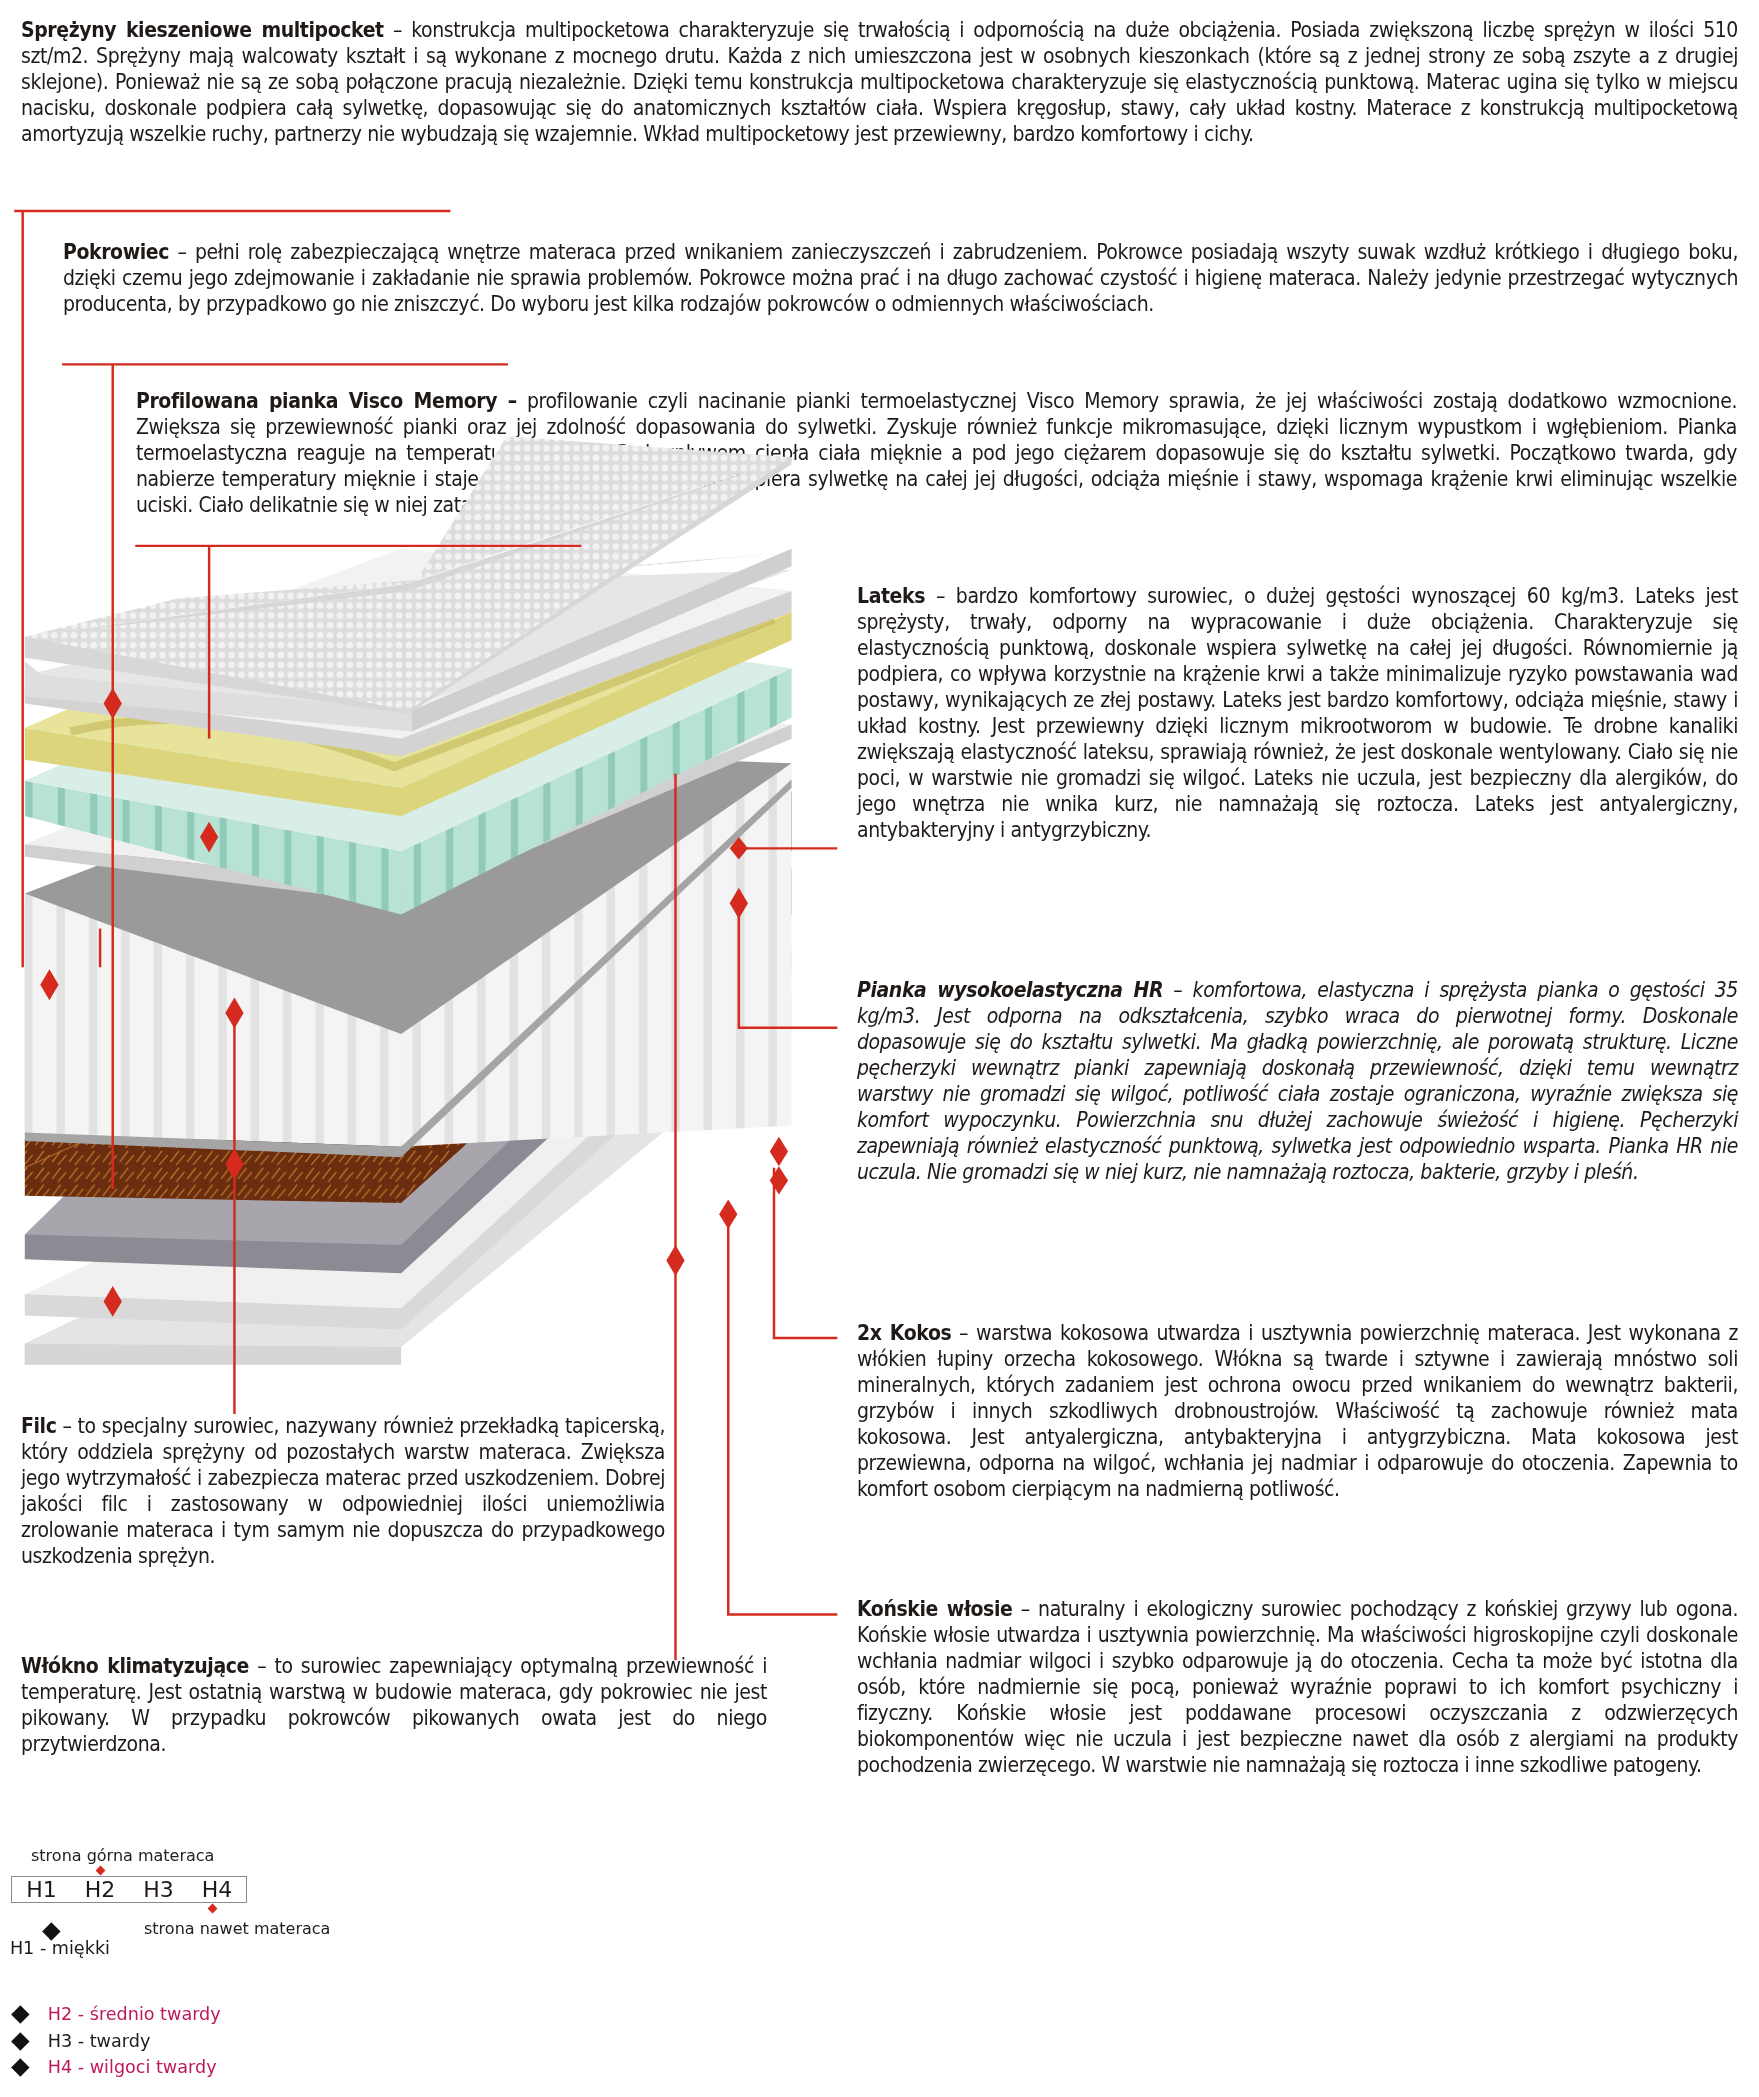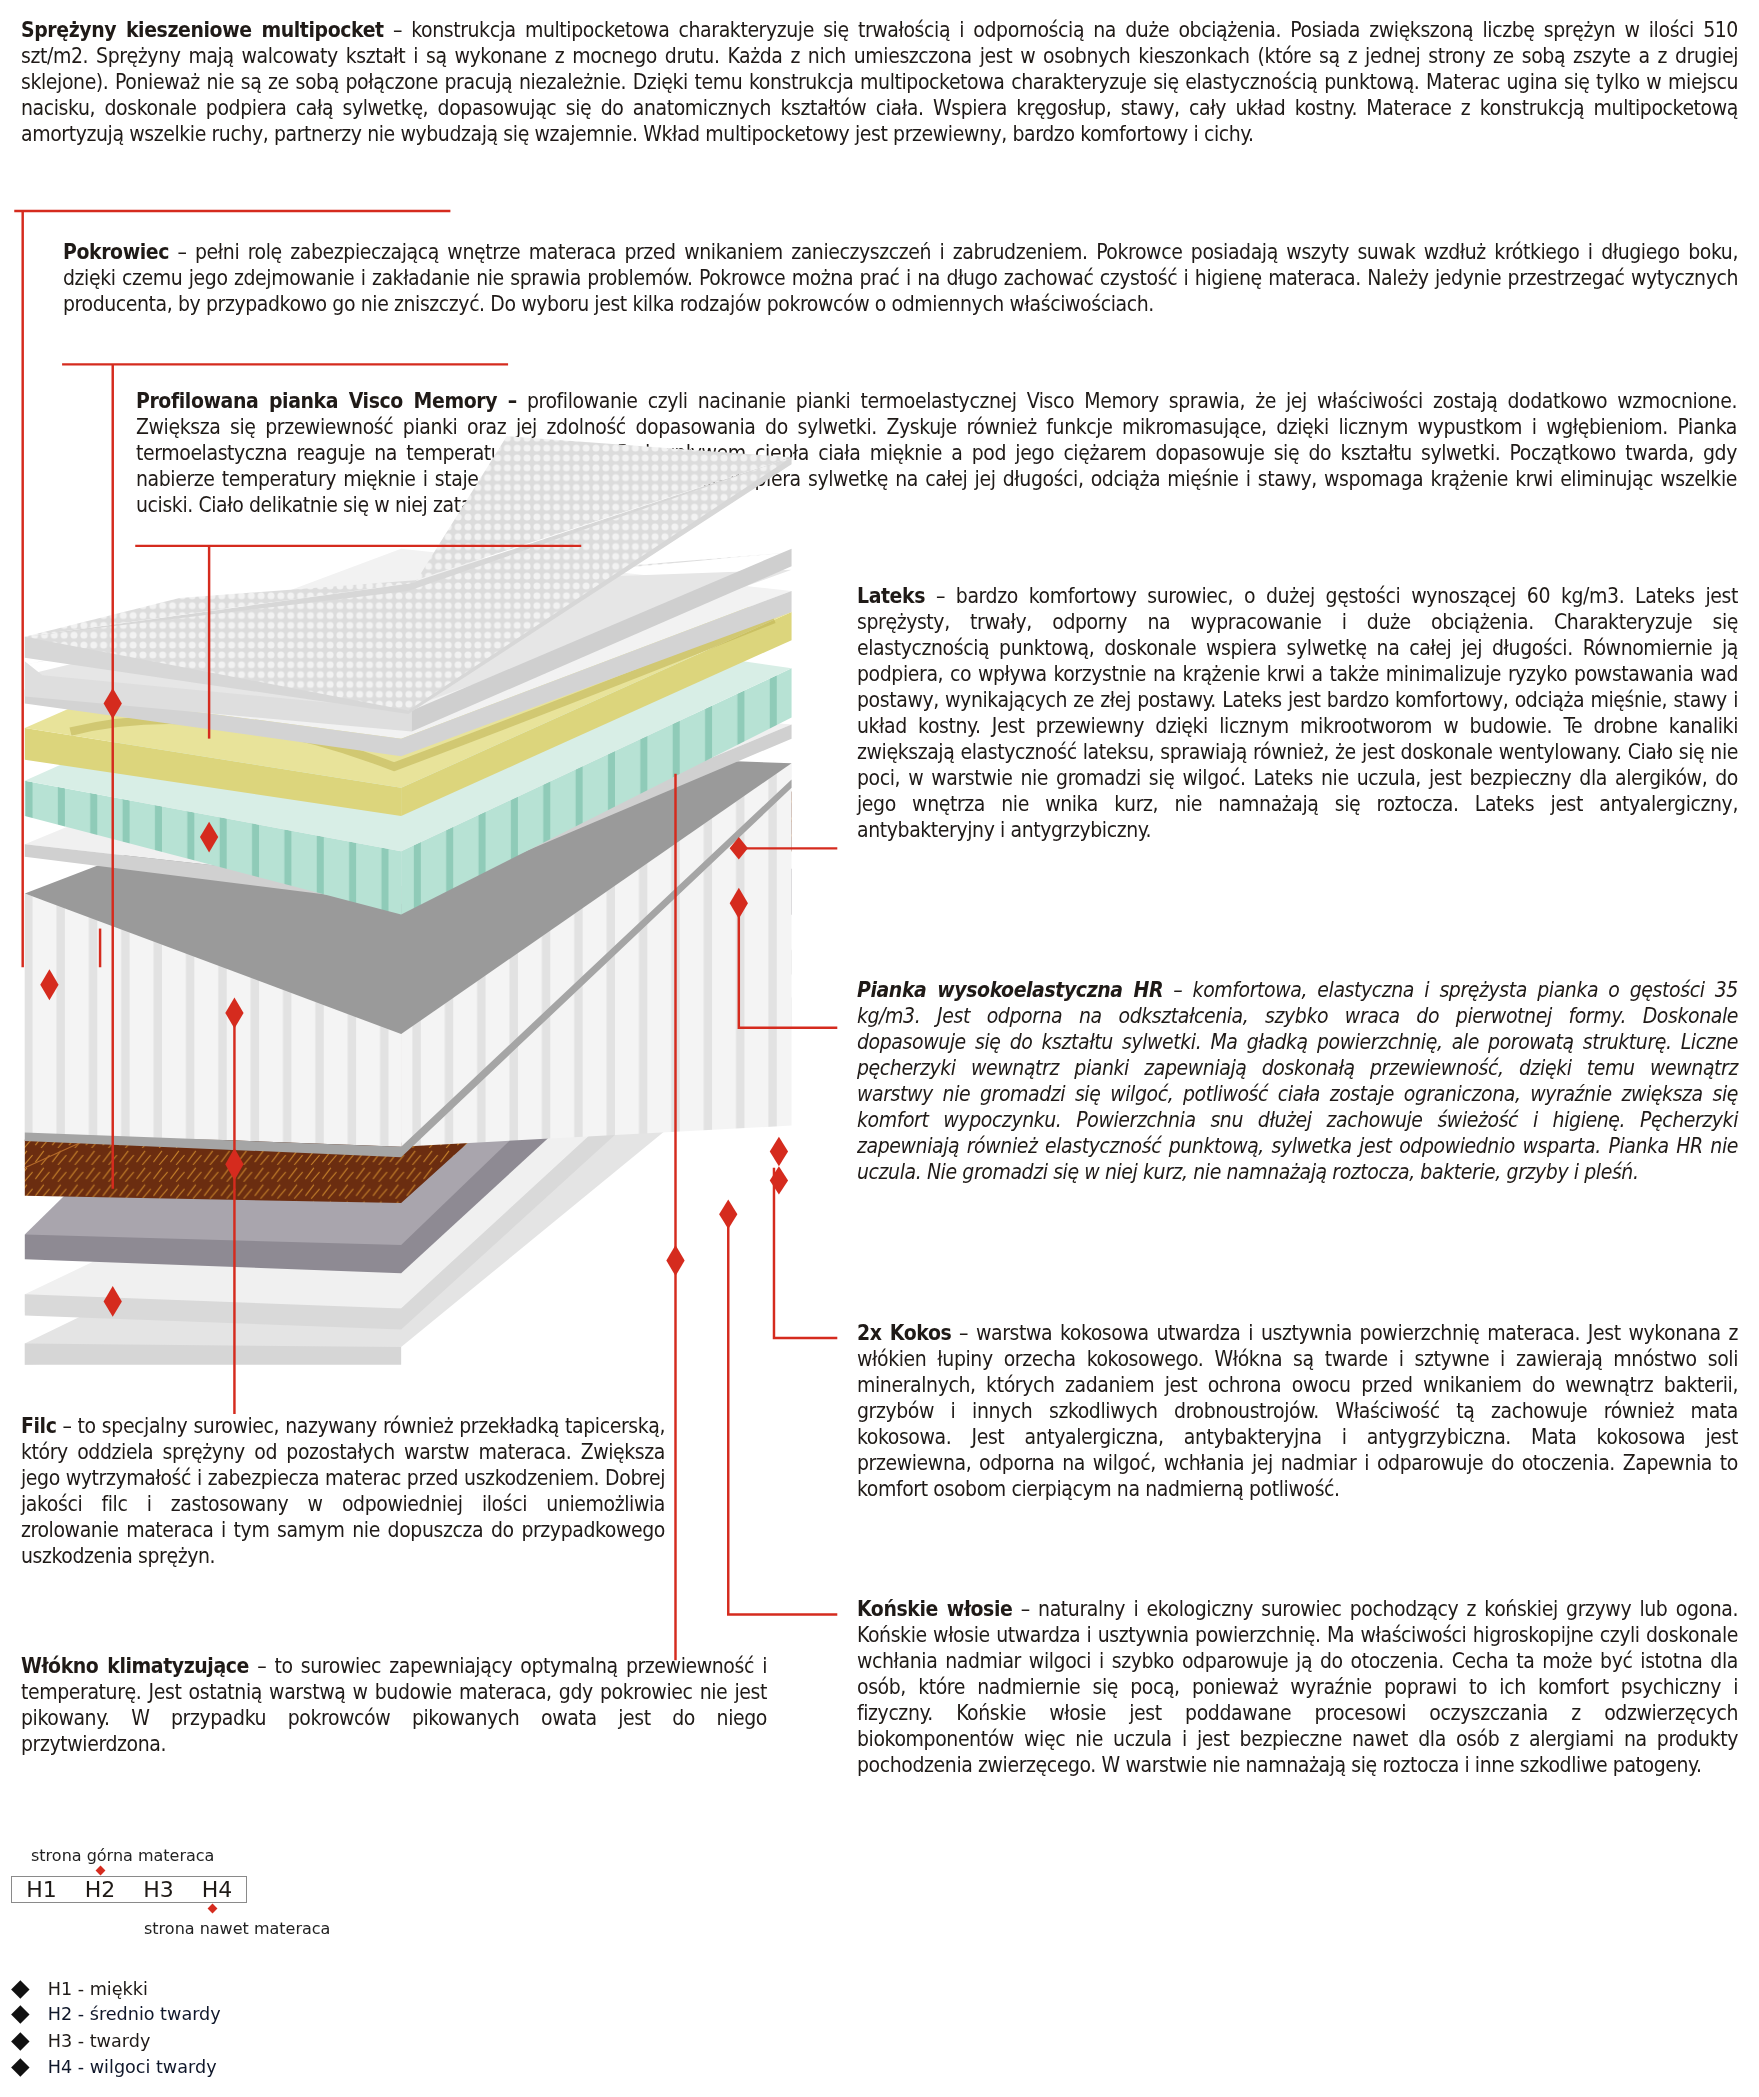--- a/index.html
+++ b/index.html
@@ -6,21 +6,21 @@
   body { width: 1759px; height: 2097px; position: relative; overflow: hidden;
          font-family: "DejaVu Sans Condensed", "DejaVu Sans", sans-serif; color: #1f1a17; }
   .para { position: absolute; font-size: 21px; line-height: 26px; text-align: justify;
           font-stretch: condensed; letter-spacing: -0.4px; }
   .para .title { font-weight: bold; }
   .red { stroke: #d52b1e; }
   .redfill { fill: #d52b1e; }
   #svg-art { position: absolute; left: 0; top: 0; }
   .legend-row { position: absolute; left: 9.9px; font-size: 17.6px; line-height: 21px; font-family: "DejaVu Sans", sans-serif; display: flex; align-items: center; }
   .legend-row .bullet { display: inline-block; width: 12.7px; height: 12.7px; background: #111; transform: rotate(45deg); margin-right: 21px; margin-left: 4.2px; }
-  .legend-row.accent { color: #0f172a; }
+  .legend-row.accent { color: #be185d; }
   .hscale { position: absolute; left: 11.3px; top: 1876px; width: 234px; height: 25px; border: 1.4px solid #8a8a8a; display: flex; justify-content: space-around; align-items: center; font-family: "DejaVu Sans", sans-serif; font-size: 22px; }
   .hscale-label { position: absolute; font-family: "DejaVu Sans", sans-serif; font-size: 16px; color: #222; }
   .scale-dot { position: absolute; width: 7px; height: 7px; background: #d52b1e; transform: rotate(45deg); }
 </style>
 </head>
 <body>
 
 <div class="para" style="left:21px; top:17px; width:1717px;">
   <span class="title">Sprężyny kieszeniowe multipocket</span><span> – konstrukcja multipocketowa charakteryzuje się trwałością i odpornością na duże obciążenia. Posiada zwiększoną liczbę sprężyn w ilości 510 szt/m2. Sprężyny mają walcowaty kształt i są wykonane z mocnego drutu. Każda z nich umieszczona jest w osobnych kieszonkach (które są z jednej strony ze sobą zszyte a z drugiej sklejone). Ponieważ nie są ze sobą połączone pracują niezależnie. Dzięki temu konstrukcja multipocketowa charakteryzuje się elastycznością punktową. Materac ugina się tylko w miejscu nacisku, doskonale podpiera całą sylwetkę, dopasowując się do anatomicznych kształtów ciała. Wspiera kręgosłup, stawy, cały układ kostny. Materace z konstrukcją multipocketową amortyzują wszelkie ruchy, partnerzy nie wybudzają się wzajemnie. Wkład multipocketowy jest przewiewny, bardzo komfortowy i cichy.</span>
 </div>
@@ -174,21 +174,21 @@
 <div class="scale-dot" style="left:97px; top:1867px;"></div>
 <div class="hscale">
   <span>H1</span>
   <span>H2</span>
   <span>H3</span>
   <span>H4</span>
 </div>
 <div class="scale-dot" style="left:209px; top:1905px;"></div>
 <div class="hscale-label" style="left:144px; top:1919px;">strona nawet materaca</div>
 
-<div class="legend-row" style="top:1979px;">
+<div class="legend-row" style="top:1925px;flex-direction:column;">
   <span class="bullet"></span>
     <span>H1 - miękki</span>
 </div>
 <div class="legend-row accent" style="top:2004px;">
   <span class="bullet"></span>
     <span>H2 - średnio twardy</span>
 </div>
 <div class="legend-row" style="top:2031px;">
   <span class="bullet"></span>
     <span>H3 - twardy</span>

